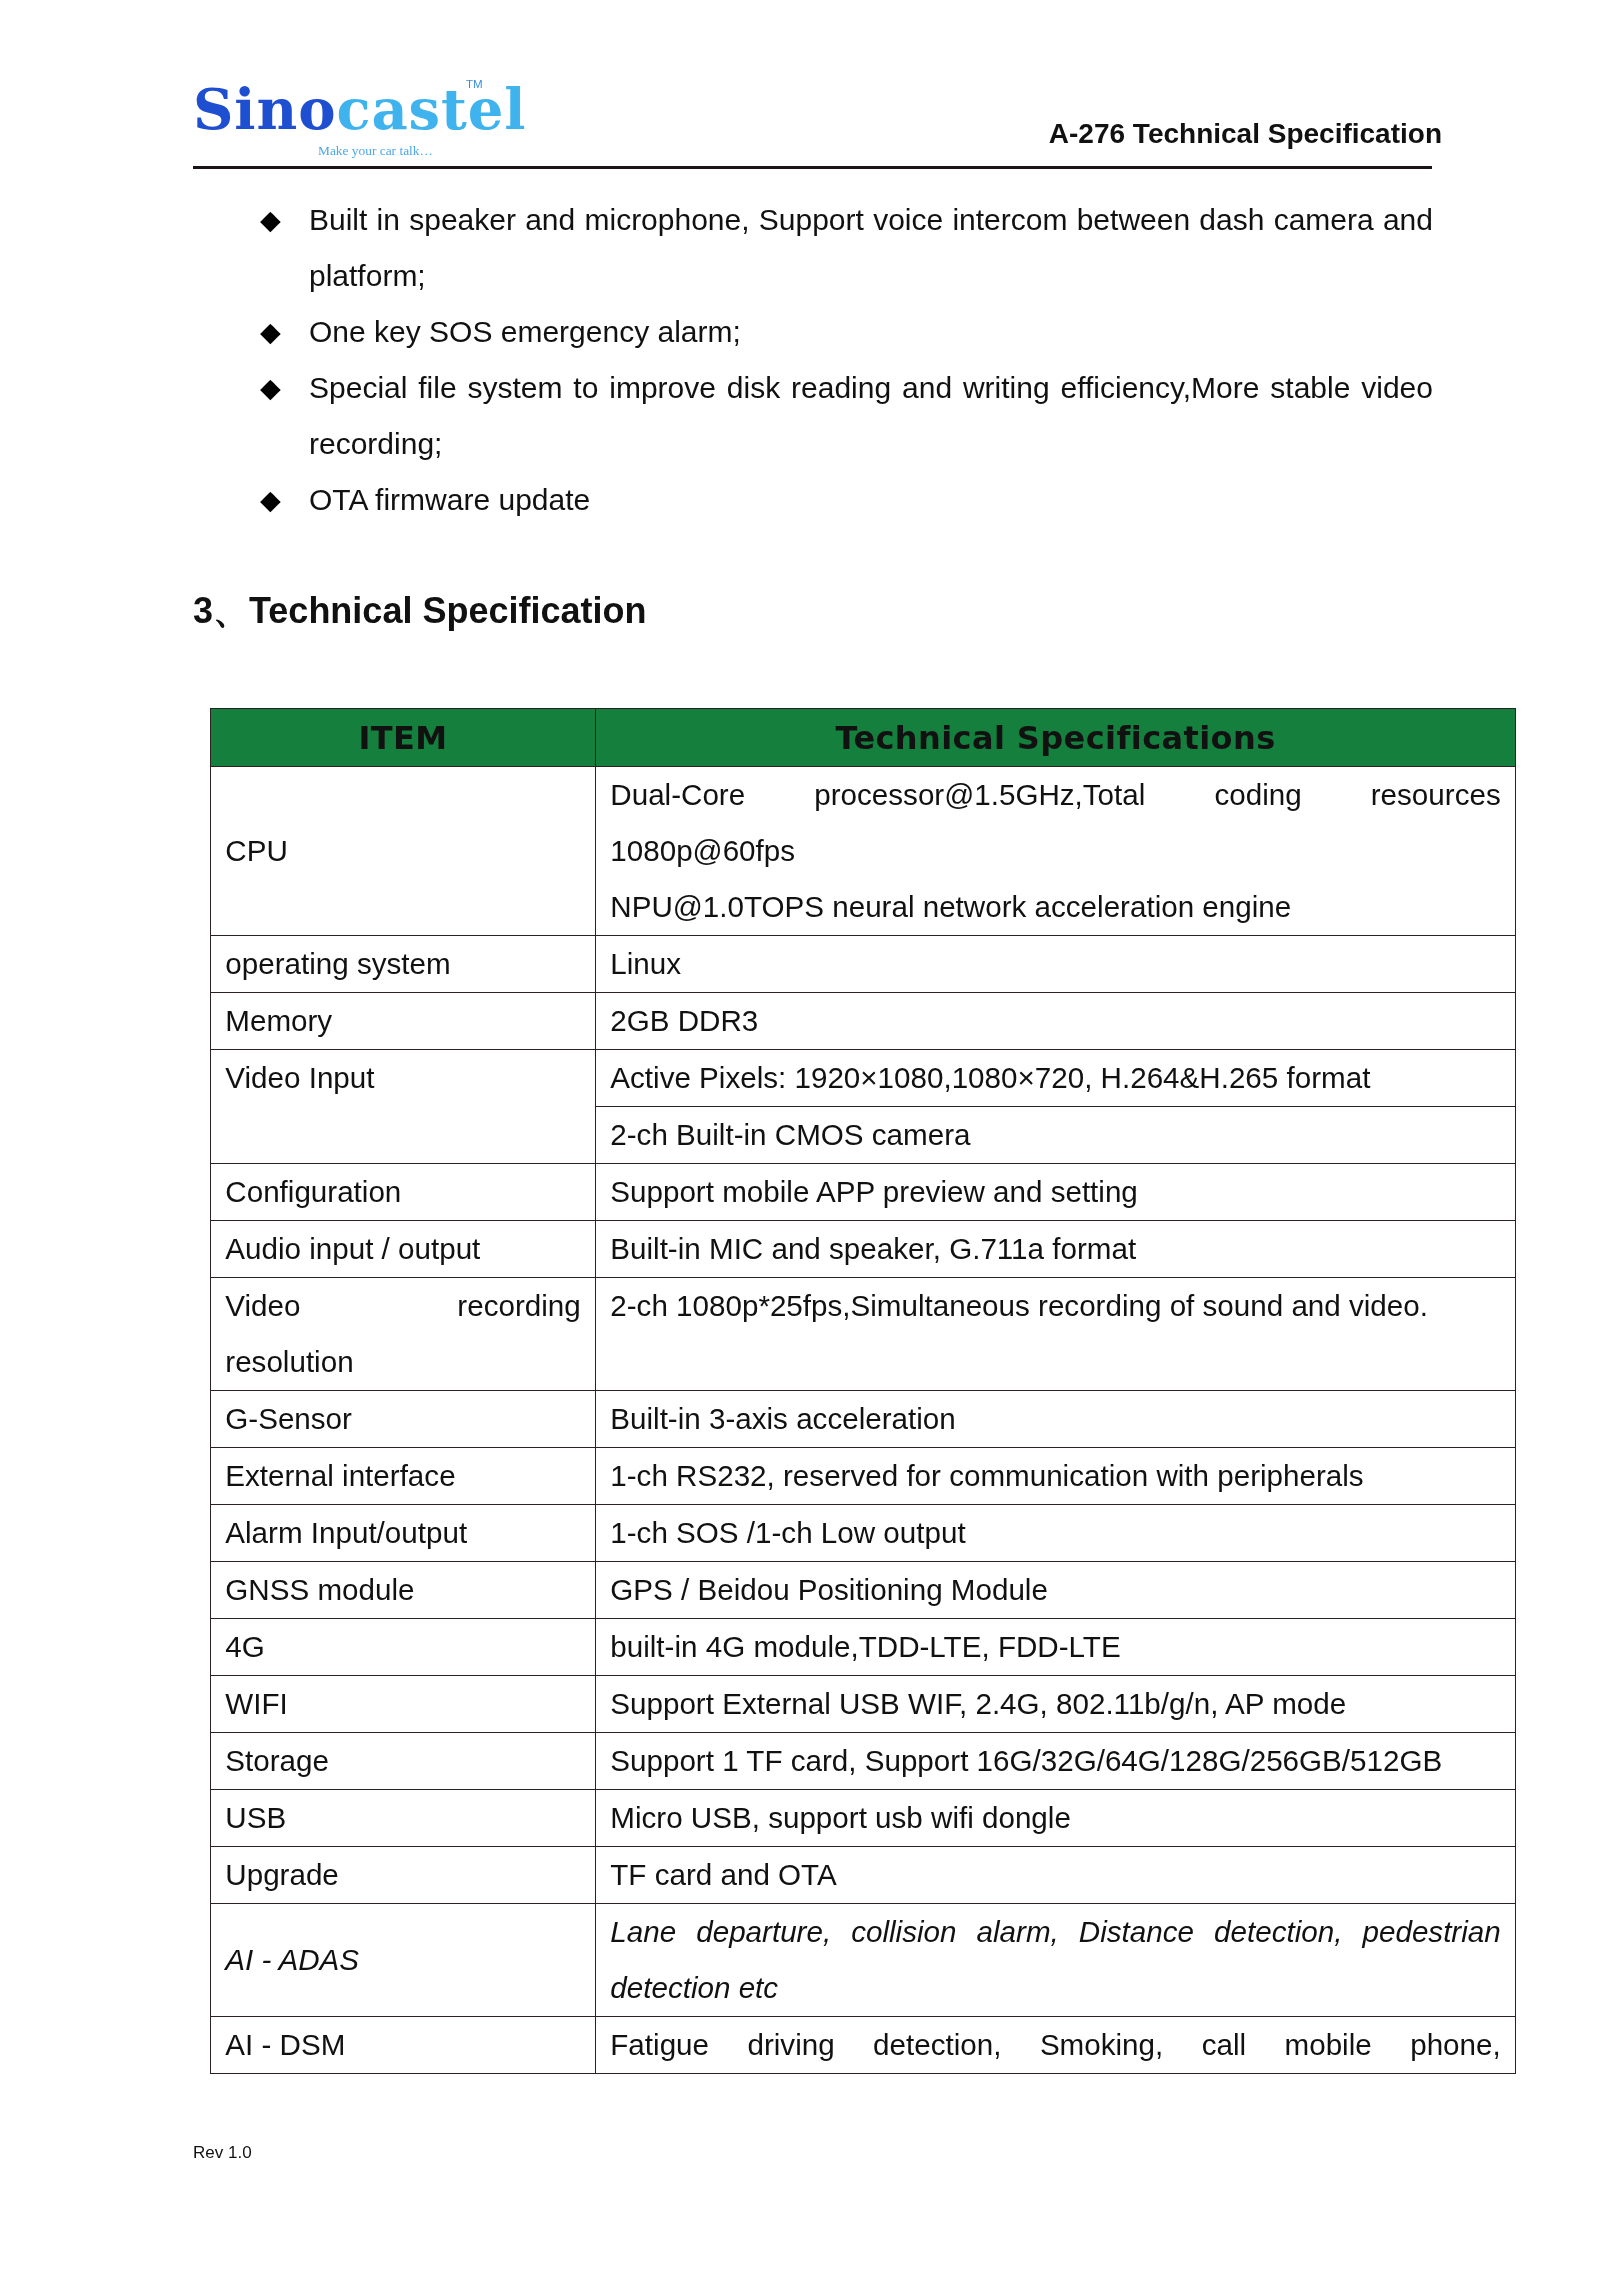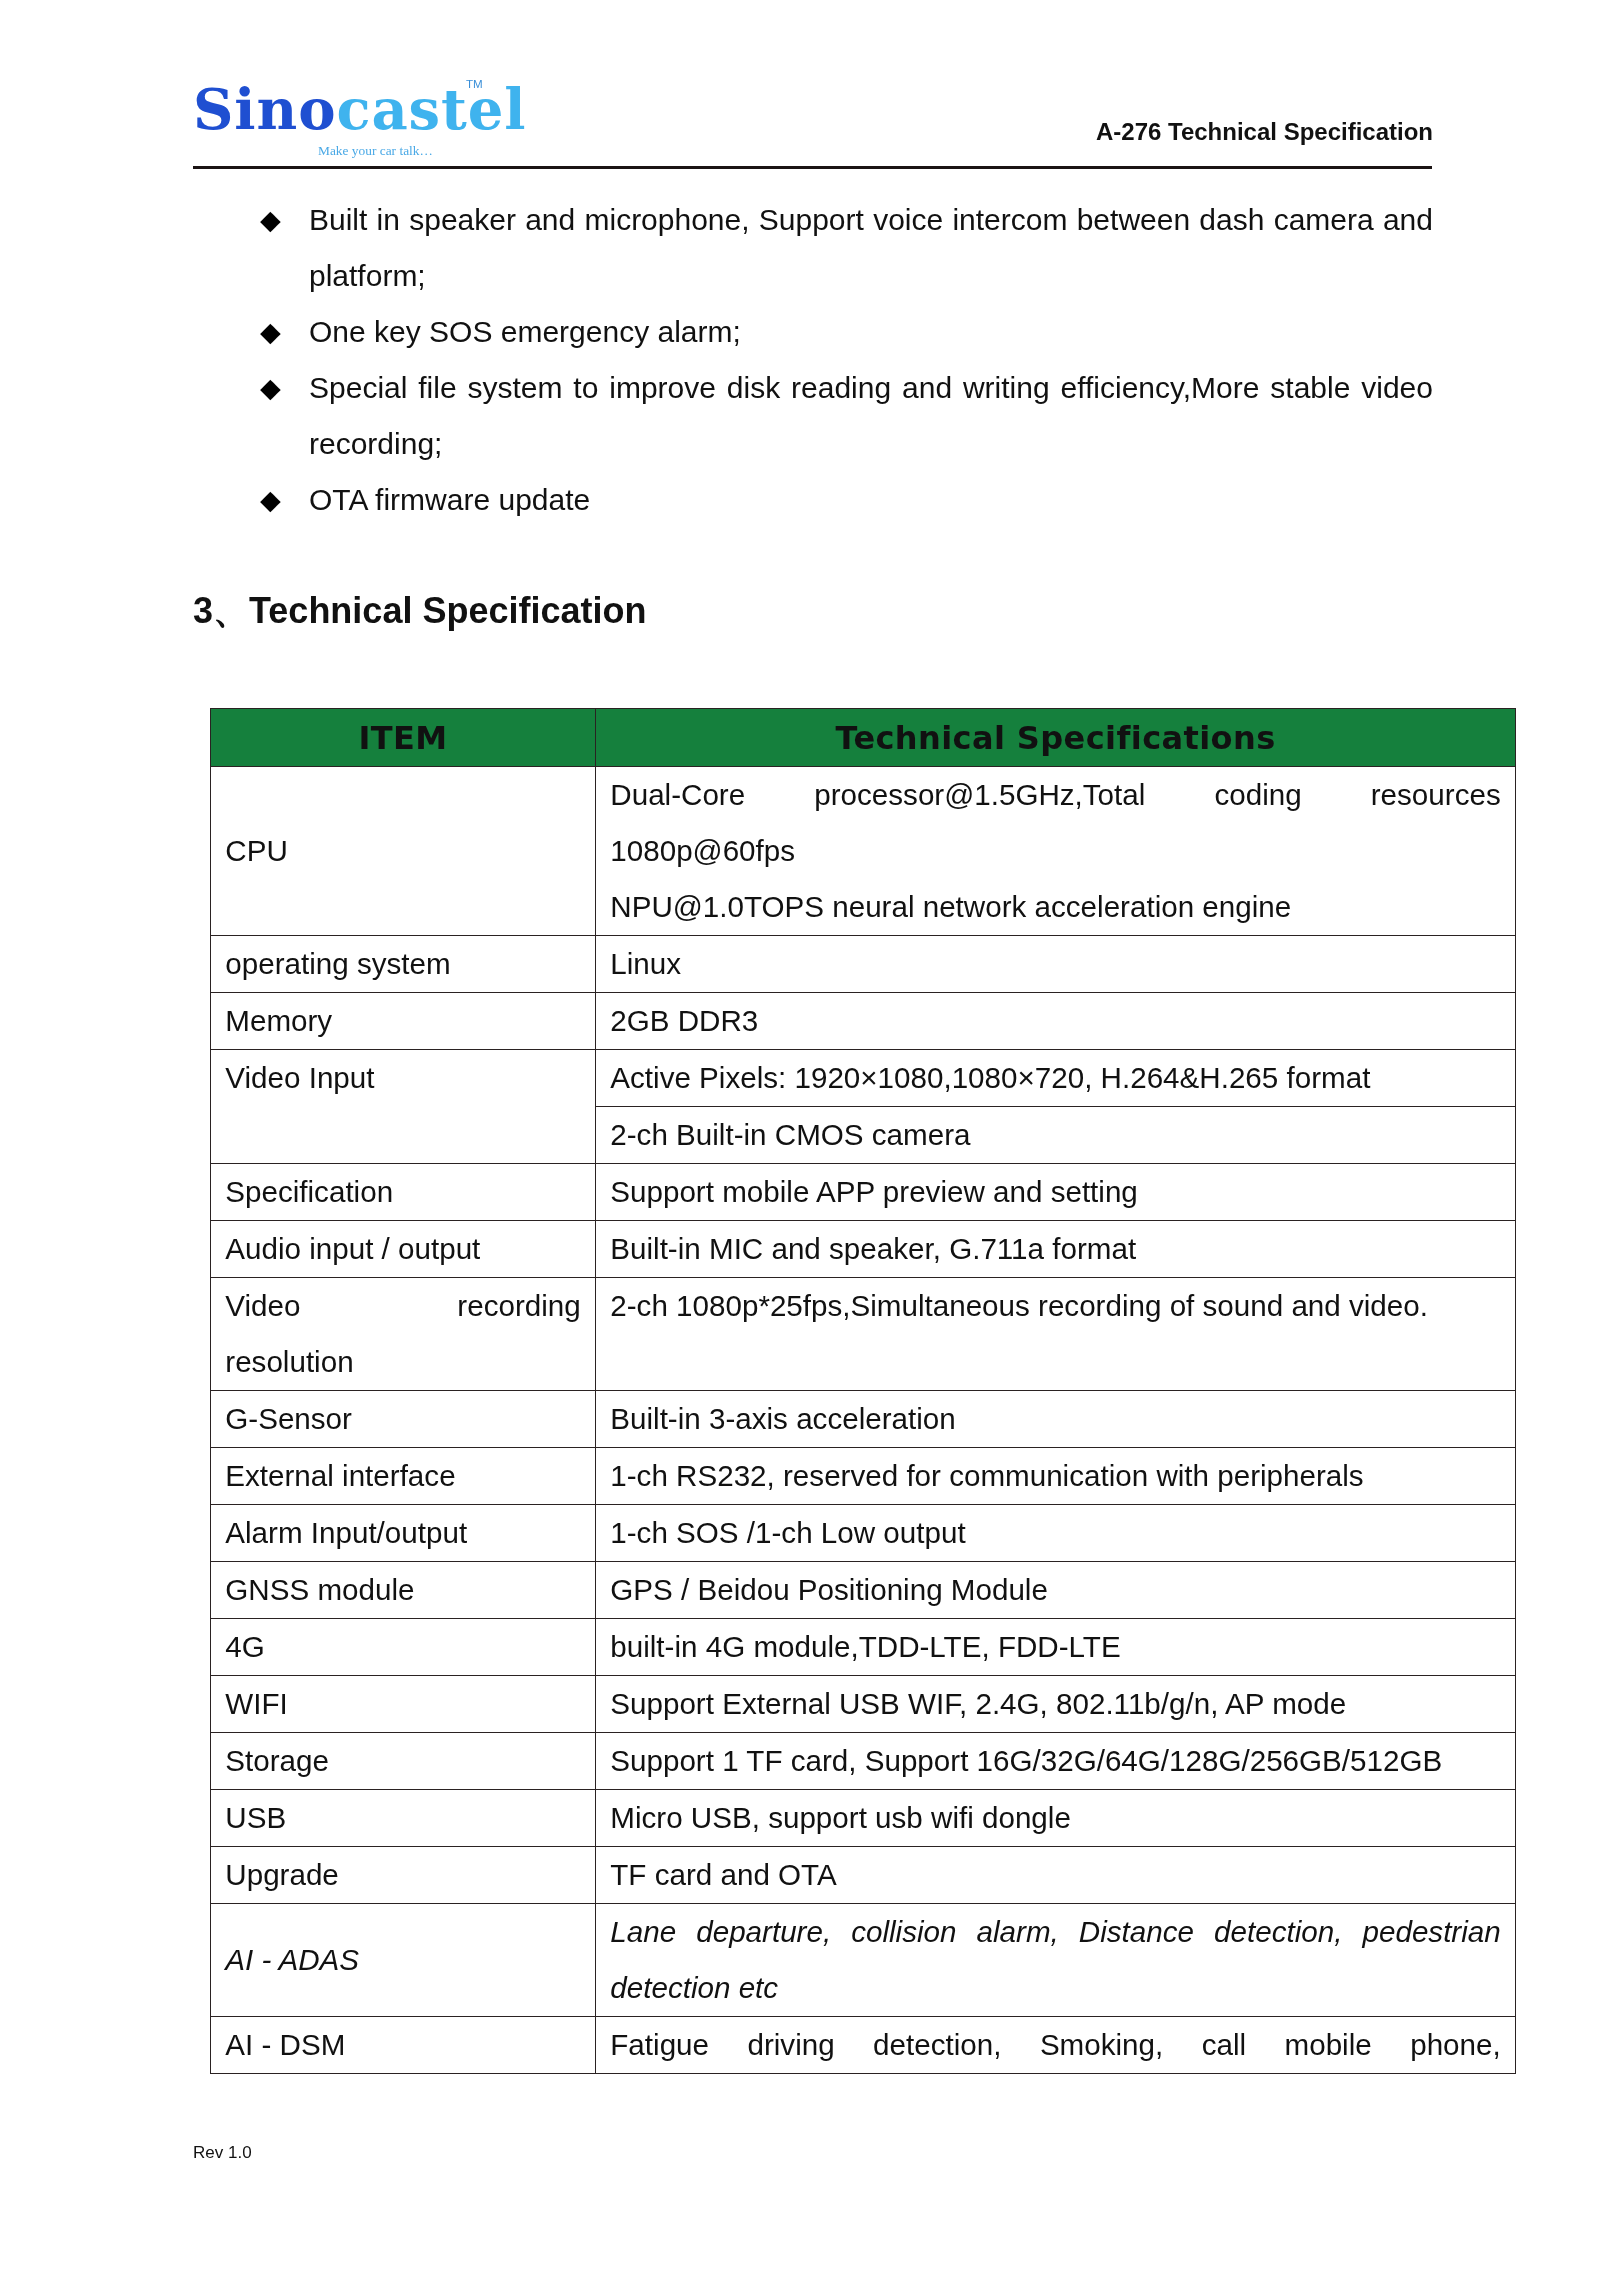--- a/index.html
+++ b/index.html
@@ -20,22 +20,22 @@
     .logo-word .castel { color: #3fb3ee; }
     .logo-tm {
       position: absolute; left: 273px; top: 0px; font-size: 11.6px; color: #3a8fd8;
       font-family: "Liberation Sans", sans-serif;
     }
     .logo-tag {
       position: absolute; left: 125px; top: 66px; font-size: 13.4px; color: #4aa9e6;
       font-family: Liberation Serif, serif; white-space: nowrap;
     }
     .doc-title {
-      position: absolute; right: 189px; top: 118px;
-      font-size: 24px; font-weight: bold; color: #111;
+      position: absolute; right: 180px; top: 118px;
+      font-size: 28px; font-weight: bold; color: #111;
       font-family: "Liberation Sans", sans-serif; white-space: nowrap;
     }
     .header-rule {
       position: absolute; left: 193px; width: 1239px; top: 166px; height: 2.7px; background: #1b1414;
     }
     .bullets {
       position: absolute; left: 260px; top: 192px; width: 1173px;
       margin: 0; padding: 0; list-style: none;
       font-family: "Liberation Sans", sans-serif; font-size: 30px; line-height: 56px;
     }
@@ -139,21 +139,21 @@
 
     <tr style="height:57px;">
       <td class="item" rowspan="2">Video Input</td>
       <td>Active Pixels: 1920×1080,1080×720, H.264&amp;H.265 format</td>
     </tr>
     <tr style="height:57px;">
       <td>2-ch Built-in CMOS camera</td>
     </tr>
 
     <tr style="height:56px;">
-      <td class="item">Specification</td>
+      <td class="item">Configuration</td>
       <td>Support mobile APP preview and setting</td>
     </tr>
 
     <tr style="height:56px;">
       <td class="item">Audio input / output</td>
       <td>Built-in MIC and speaker, G.711a format</td>
     </tr>
 
     <tr style="height:112px;">
       <td class="item">

